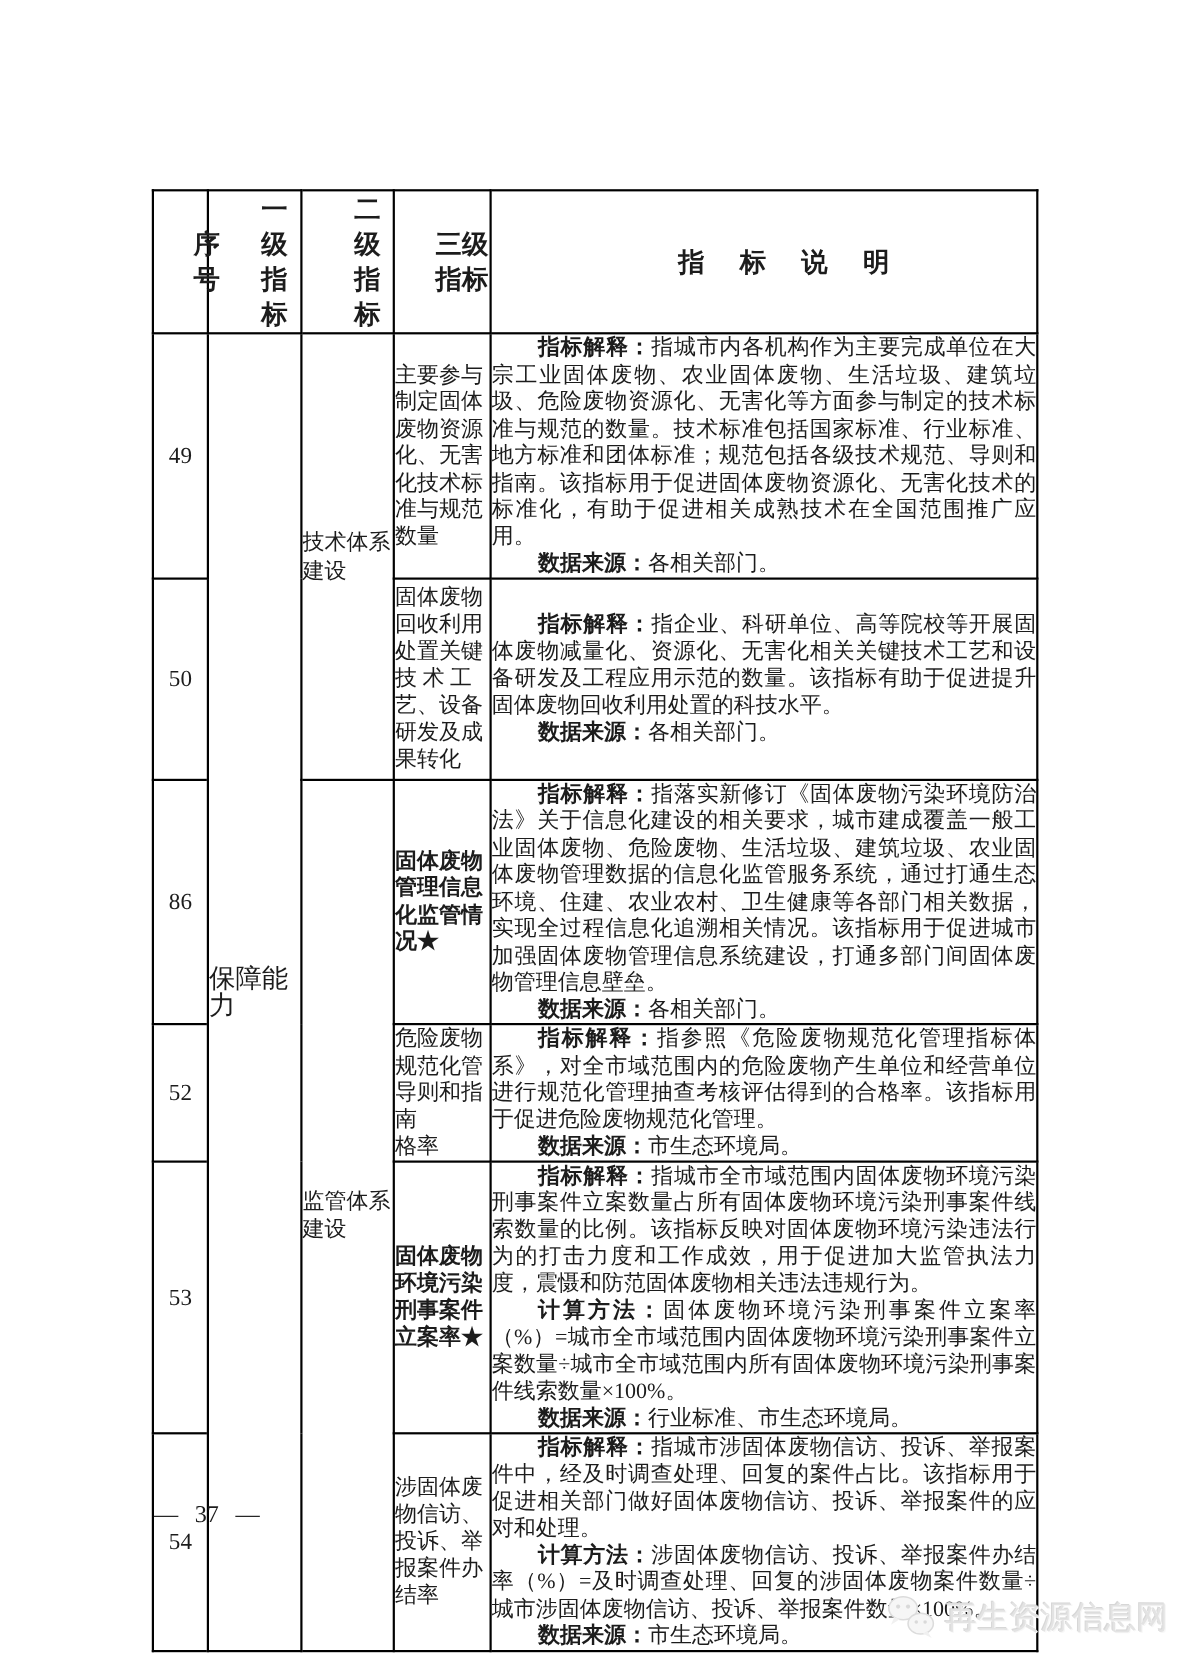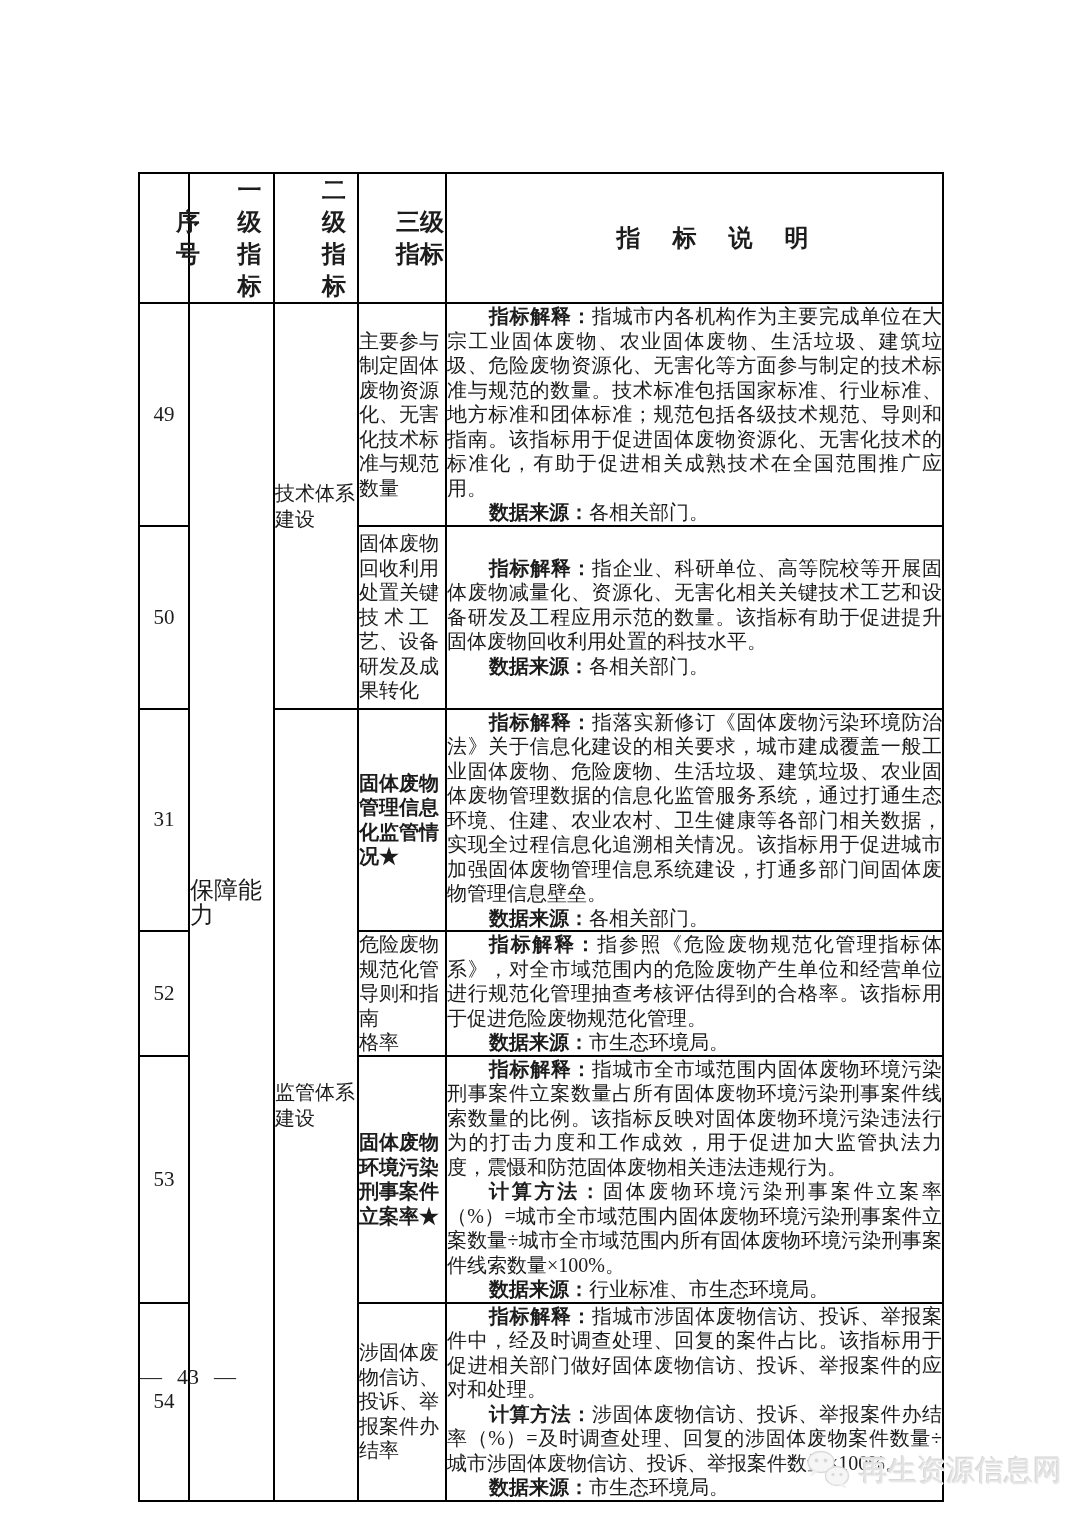--- a/index.html
+++ b/index.html
@@ -157,21 +157,21 @@
 艺、设备
 研发及成
 果转化</td>
       <td class="desc">
         <div class="seg"><span class="lbl">指标解释：</span><span>指企业、科研单位、高等院校等开展固体废物减量化、资源化、无害化相关关键技术工艺和设备研发及工程应用示范的数量。该指标有助于促进提升固体废物回收利用处置的科技水平。</span></div>
         <div class="seg"><span class="lbl">数据来源：</span><span>各相关部门。</span></div>
       </td>
     </tr>
 
     <tr style="height:202px">
-      <td class="no">31</td>
+      <td class="no">86</td>
       <td class="l2" rowspan="4">监管体系
 建设</td>
       <td class="l3 bold">固体废物
 管理信息
 化监管情
 况★</td>
       <td class="desc">
         <div class="seg"><span class="lbl">指标解释：</span><span>指落实新修订《固体废物污染环境防治法》关于信息化建设的相关要求，城市建成覆盖一般工业固体废物、危险废物、生活垃圾、建筑垃圾、农业固体废物管理数据的信息化监管服务系统，通过打通生态环境、住建、农业农村、卫生健康等各部门相关数据，实现全过程信息化追溯相关情况。该指标用于促进城市加强固体废物管理信息系统建设，打通多部门间固体废物管理信息壁垒。</span></div>
         <div class="seg"><span class="lbl">数据来源：</span><span>各相关部门。</span></div>
       </td>
@@ -213,21 +213,21 @@
         <div class="seg"><span class="lbl">指标解释：</span><span>指城市涉固体废物信访、投诉、举报案件中，经及时调查处理、回复的案件占比。该指标用于促进相关部门做好固体废物信访、投诉、举报案件的应对和处理。</span></div>
         <div class="seg"><span class="lbl">计算方法：</span><span>涉固体废物信访、投诉、举报案件办结率（%）=及时调查处理、回复的涉固体废物案件数量÷城市涉固体废物信访、投诉、举报案件数量×100%。</span></div>
         <div class="seg"><span class="lbl">数据来源：</span><span>市生态环境局。</span></div>
       </td>
     </tr>
   </tbody>
     </table>
 
   <div class="footer-pageno">
     <span>—</span>
-    <span>43</span>
+    <span>37</span>
     <span>—</span>
   </div>
 
   <div class="watermark">
     <span style="display:inline-block;line-height:0;">
       <svg width="46" height="42" viewBox="0 0 46 42">
         <g fill="#f6f6f6" stroke="#dcdcdc" stroke-width="1.4">
           <ellipse cx="15" cy="12" rx="13" ry="10.5"></ellipse>
           <path d="M7 20 L4 27 L12 22 Z" stroke="none" fill="#f0f0f0"></path>
           <ellipse cx="31" cy="26" rx="11.5" ry="9.5"></ellipse>

